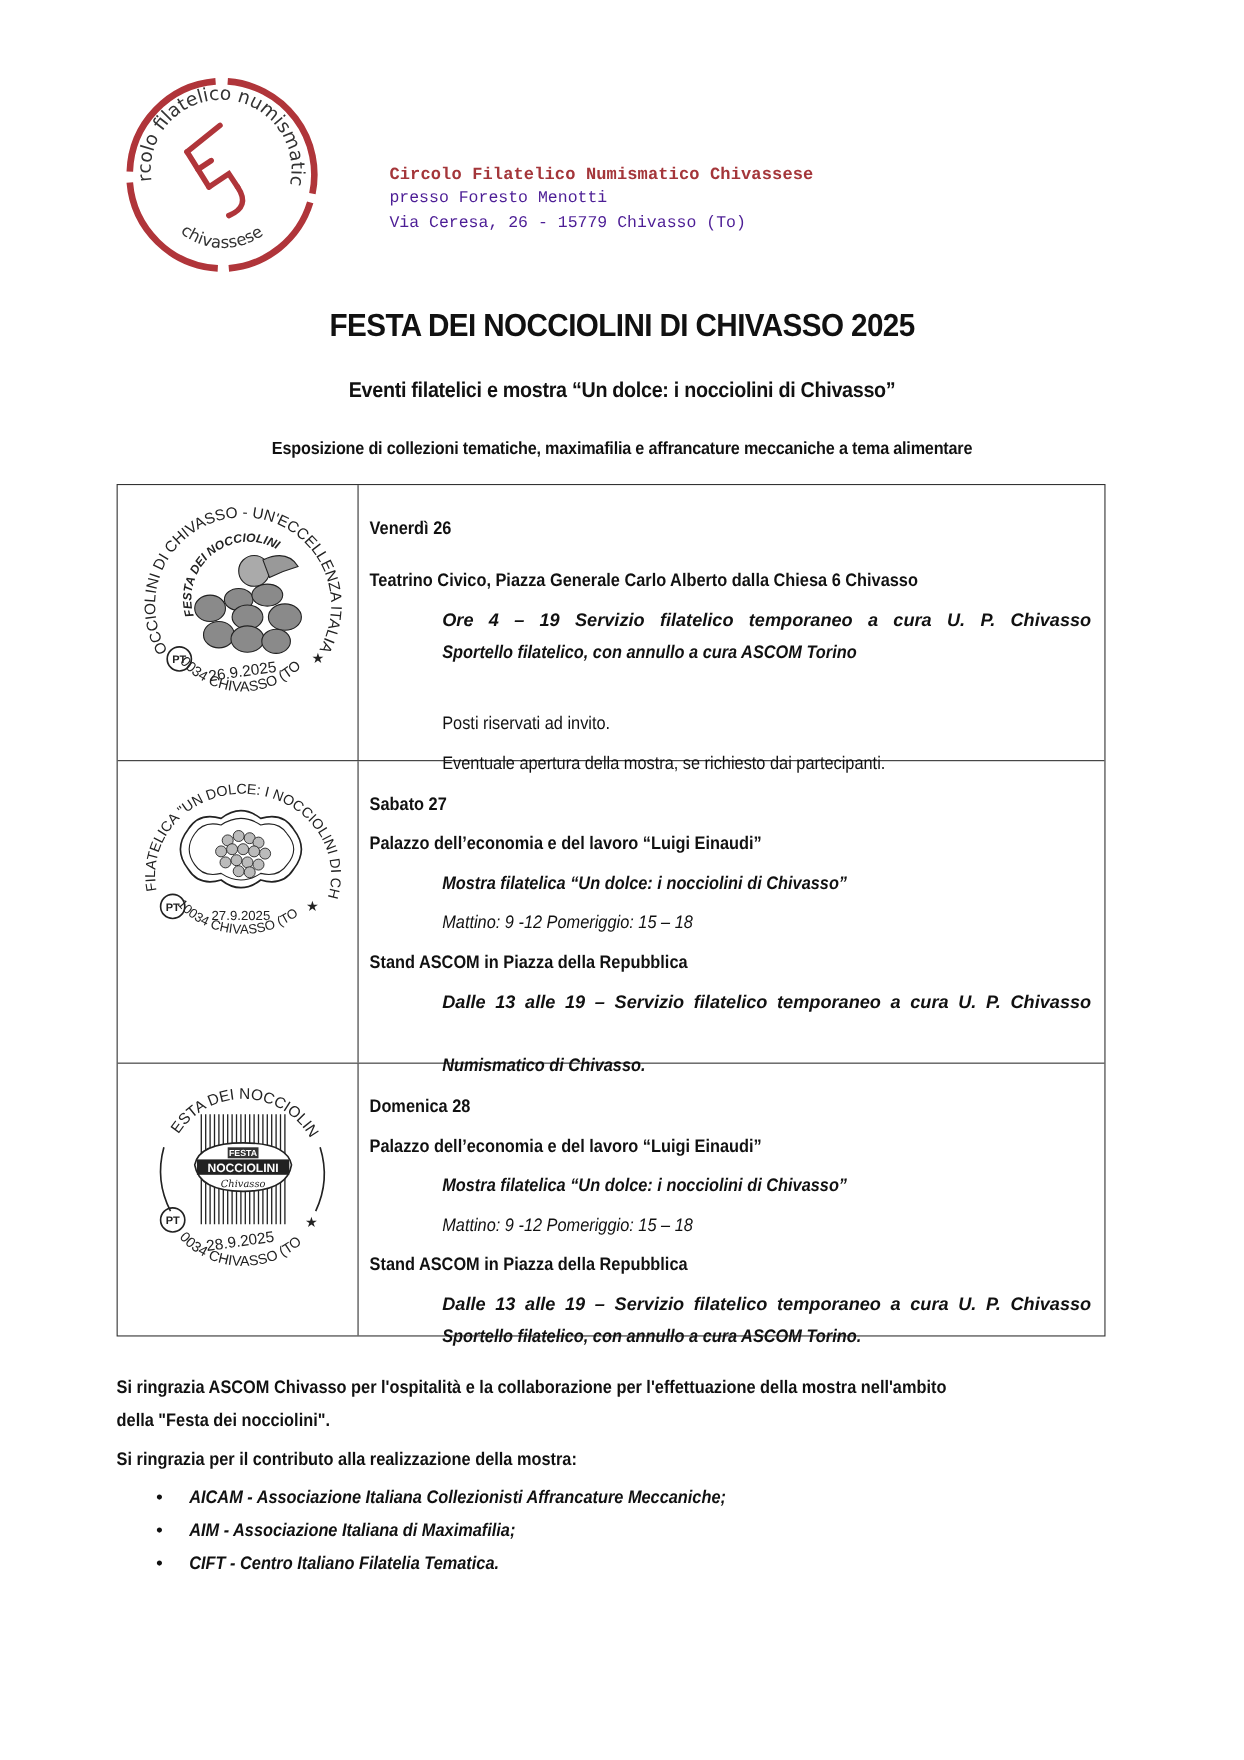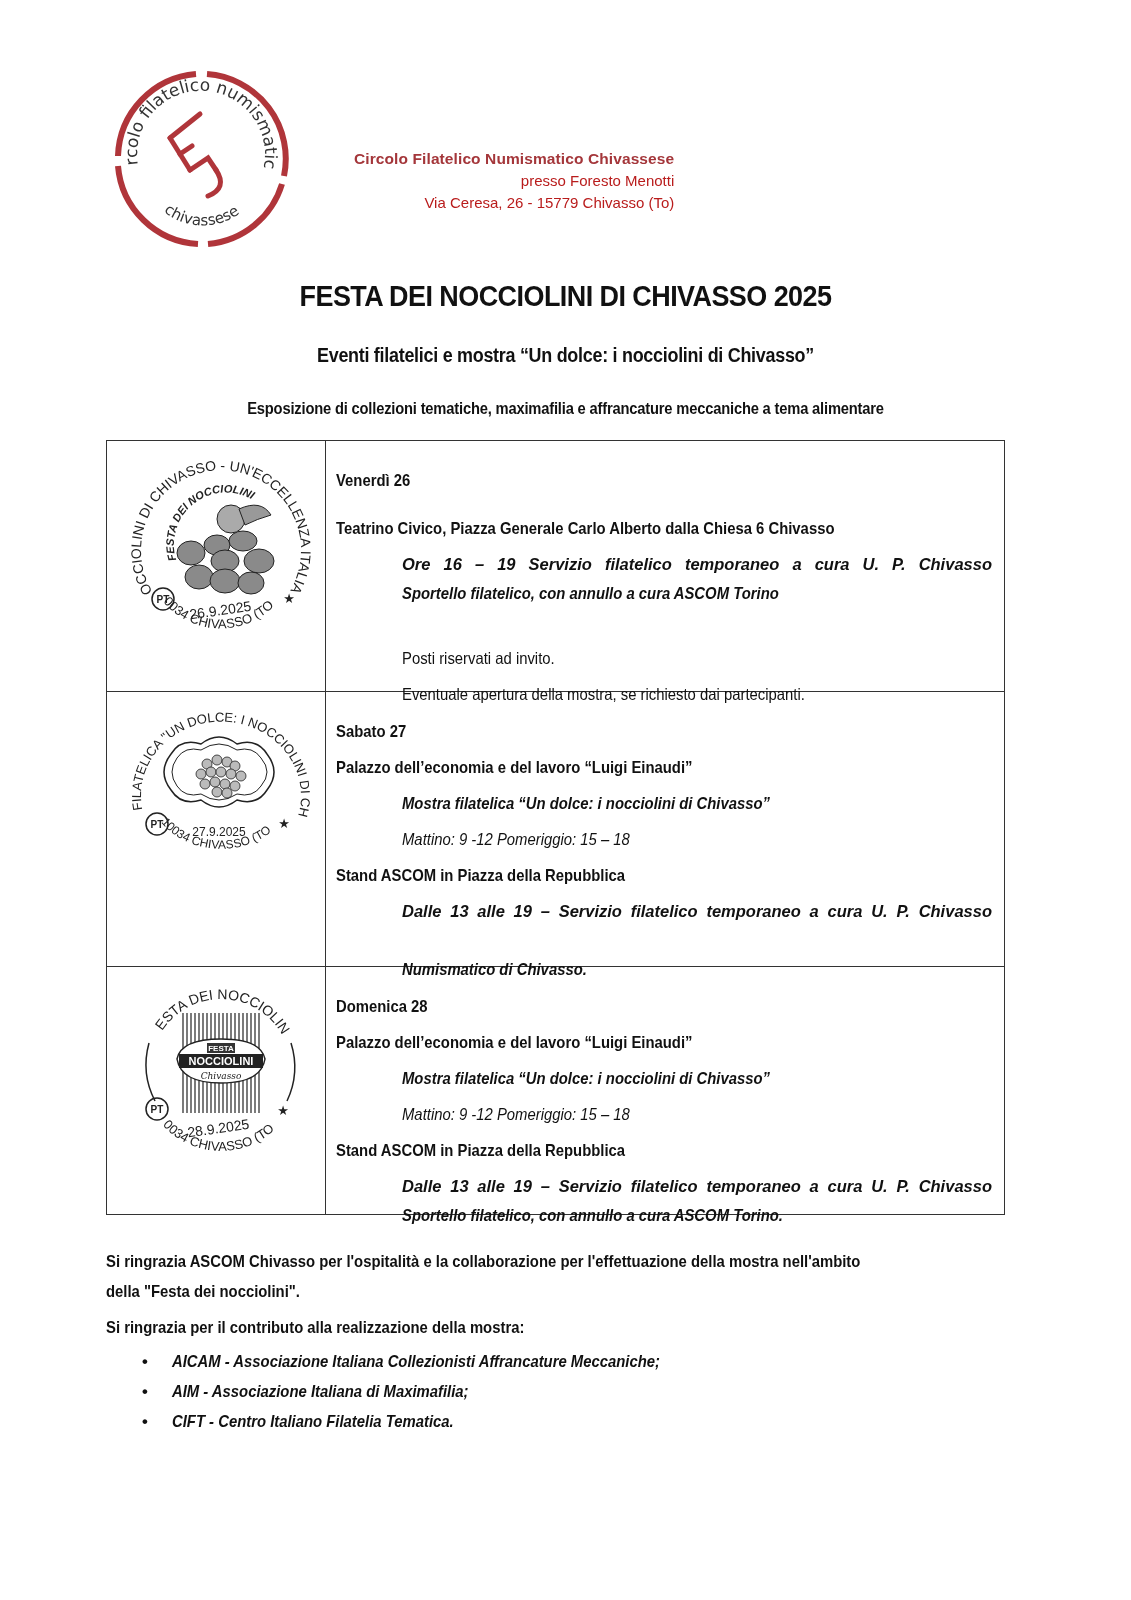--- a/index.html
+++ b/index.html
@@ -1,23 +1,23 @@
 <!DOCTYPE html>
 <html><head>
 <meta charset="utf-8">
 <style>
   html, body { margin: 0; padding: 0; background: #ffffff; }
   body { width: 1131px; height: 1600px; position: relative; font-family: "Liberation Sans", sans-serif; color: #111; overflow: hidden; }
 
   
   .letterhead { position: absolute; left: 108px; top: 66px; width: 680px; height: 186px; }
   .logo { position: absolute; left: 0; top: 0; width: 186px; height: 186px; }
-  .org { position: absolute; left: 246px; top: 82px; font-family: Liberation Sans, sans-serif; line-height: 22px; text-align: right; }
+  .org { position: absolute; left: 246px; top: 82px; font-family: Liberation Mono, monospace; line-height: 22px; }
   .org-name { color: #a4363a; font-size: 15.5px; font-weight: bold; letter-spacing: 0.1px; }
-  .org-line { color: #b91c1c; font-size: 15px; }
+  .org-line { color: #4c1d95; font-size: 15px; }
 
   
   .title { position: absolute; left: 0; width: 1131px; top: 280px; text-align: center; font-family: "Liberation Sans", sans-serif; font-weight: bold; font-size: 29px; letter-spacing: -0.6px; transform: scaleX(0.93); }
   .subtitle { position: absolute; left: 0; width: 1131px; top: 344px; text-align: center; font-weight: bold; font-size: 19.5px; letter-spacing: -0.3px; transform: scaleX(0.92); }
   .intro { position: absolute; left: 0; width: 1131px; top: 400px; text-align: center; font-weight: bold; font-size: 16px; letter-spacing: -0.2px; transform: scaleX(0.92); }
 
   
   .schedule { position: absolute; left: 106px; top: 440px; width: 897px; border: 1.3px solid #333; border-collapse: collapse; }
   .row { display: flex; border-top: 1.3px solid #333; }
   .row:first-child { border-top: none; }
@@ -107,21 +107,21 @@
         <circle cx="42" cy="150" r="11" fill="none" stroke="#222" stroke-width="1.5"></circle>
         <text x="42" y="154" font-family="Liberation Sans, sans-serif" font-size="10" font-weight="bold" text-anchor="middle" fill="#222">PT</text>
         <text x="168" y="154" font-size="13" text-anchor="middle" fill="#222">★</text>
         <text x="100" y="166" font-family="Liberation Sans, sans-serif" font-size="14" text-anchor="middle" fill="#222" transform="rotate(-8 100 166)">26.9.2025</text>
         <text font-family="Liberation Sans, sans-serif" font-size="13" fill="#222"><textPath href="#p1b" startOffset="52%" text-anchor="middle">10034 CHIVASSO (TO)</textPath></text>
       </svg>
     </div>
     <div class="cell-txt">
       <div class="line b" style="top: 2px; display: block; transform: scaleX(0.9); transform-origin: left top;">Venerdì 26</div>
       <div class="line b" style="top: 50px; display: block; transform: scaleX(0.9); transform-origin: left top;">Teatrino Civico, Piazza Generale Carlo Alberto dalla Chiesa 6 Chivasso</div>
-      <div class="line bi ind just" style="top: 86px; display: block; width: 590px; right: auto; transform: scaleX(1); transform-origin: left top;">Ore 16 – 19 Servizio filatelico temporaneo a cura U. P. Chivasso</div>
+      <div class="line bi ind just" style="top: 86px; display: block; width: 590px; right: auto; transform: scaleX(1); transform-origin: left top;">Ore 4 – 19 Servizio filatelico temporaneo a cura U. P. Chivasso</div>
       <div class="line bi ind" style="top: 115px; display: block; transform: scaleX(0.9); transform-origin: left top;">Sportello filatelico, con annullo a cura ASCOM Torino</div>
       <div class="line ind" style="top: 180px; display: block; transform: scaleX(0.9); transform-origin: left top;">Posti riservati ad invito.</div>
       <div class="line ind" style="top: 216px; display: block; transform: scaleX(0.9); transform-origin: left top;">Eventuale apertura della mostra, se richiesto dai partecipanti.</div>
     </div>
   </div>
 
   <div class="row r2">
     <div class="cell-img">
       <svg class="stamp" viewBox="0 0 196 196" style="top:0">
         <defs>

